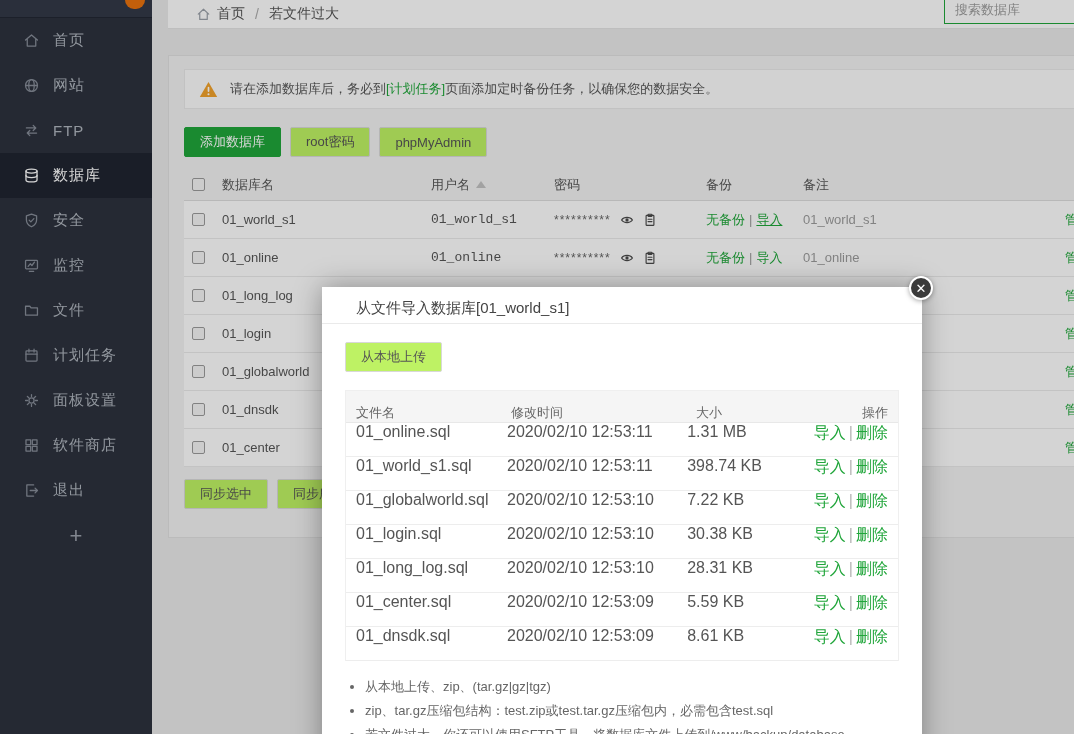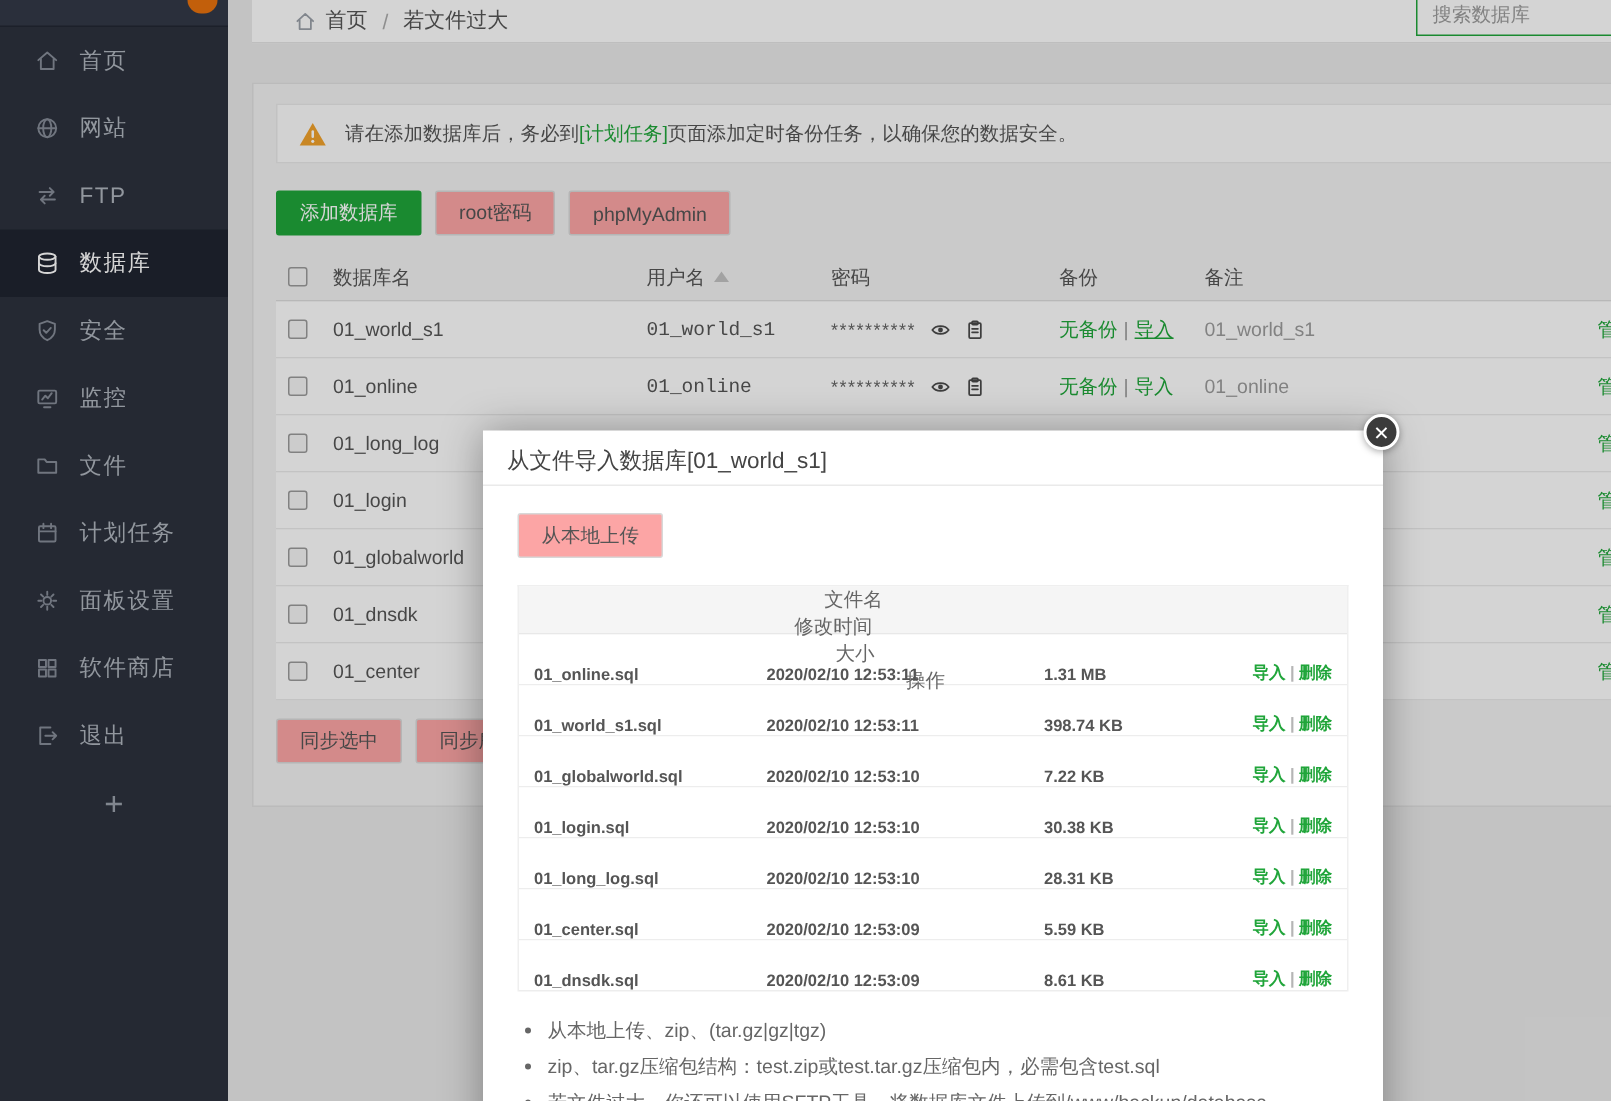--- a/index.html
+++ b/index.html
@@ -27,21 +27,21 @@
   .crumb-sep { margin:0 10px; color:#aaa; }
   .search-box { position:absolute; left:944px; top:-6px; width:146px; height:30px; border:1px solid #20a53a; background:#fdfdfd; padding-left:10px; font-size:13px; color:#555; outline:none; z-index:2; }
   .search-box::placeholder { color:#9b9b9b; }
 
   
   .card { position:absolute; left:168px; top:55px; width:981px; height:483px; background:#f1f1f1; border:1px solid #dfdfdf; z-index:1; }
   .alert { position:absolute; left:15px; top:13px; width:951px; height:40px; background:#fbfbfb; border:1px solid #e7e7e7; display:flex; align-items:center; font-size:13px; color:#555; }
   .alert .warn { margin:0 12px 0 14px; display:flex; }
   .alert .green-link { color:#20a53a; cursor:pointer; }
   .toolbar { position:absolute; left:15px; top:71px; display:flex; gap:9px;align-items:center; }
-  .btn { height:30px; padding:0 15px; font-size:13px; border:1px solid #d8d8d8; background:#fca5a5; color:#555; border-radius:2px; cursor:pointer; }
+  .btn { height:30px; padding:0 15px; font-size:13px; border:1px solid #d8d8d8; background:#bef264; color:#555; border-radius:2px; cursor:pointer; }
   .btn.green { background:#20a53a; border-color:#20a53a; color:#fff; }
 
   
   .dbtable { position:absolute; left:15px; top:113px; width:951px; font-size:13px; }
   .thead { display:flex; align-items:center; height:32px; color:#555; border-bottom:1px solid #dcdcdc; }
   .trow { display:flex; align-items:center; height:38px; background:#fdfdfd; border-bottom:1px solid #e9e9e9; color:#555; }
   .c-cb { width:38px; padding-left:8px; }
   .c-name { width:209px; }
   .c-user { width:123px; display:flex; align-items:center;font-family:Liberation Mono, monospace; }
   .c-pwd { width:152px; display:flex; align-items:center; gap:9px; }
@@ -54,26 +54,26 @@
   .glink { color:#20a53a; cursor:pointer; text-decoration:none; }
   .glink.u { text-decoration:underline; }
   .sep { color:#999; margin:0 4px; }
   .mini-icn { display:flex; cursor:pointer; }
   .mini-icn svg { width:14px; height:14px; fill:none; stroke:#4a4a4a; stroke-width:1.5; stroke-linecap:round; stroke-linejoin:round; }
   .footer-btns { position:absolute; left:15px; top:423px; display:flex; gap:9px; }
 
   
   .overlay { position:absolute; inset:0; background:rgba(0,0,0,0.16); z-index:5; }
   .modal { position:absolute; left:322px; top:287px; width:600px; background:#ffffff; z-index:10; box-shadow:0 0 26px rgba(0,0,0,0.35); }
-  .modal-head { height:37px; line-height:41px; padding-left:16px; font-size:15px; color:#444; border-bottom:1px solid #eaeaea; }
+  .modal-head { height:37px; line-height:41px; padding-left:34px; font-size:15px; color:#444; border-bottom:1px solid #eaeaea; }
   .modal-close { position:absolute; top:-11px; right:-11px; width:24px; height:24px; border-radius:50%; background:#3b3b3b; border:2px solid #fff; color:#fff; font-size:13px; line-height:1; display:flex; align-items:center; justify-content:center; cursor:pointer; box-shadow:0 1px 5px rgba(0,0,0,0.35); }
   .modal-body { padding:18px 23px 20px; }
   .mtable { margin-top:18px; border:1px solid #efefef; border-bottom:none; }
-  .m-thead { display:flex; align-items:center; height:32px; background:#f5f5f5; font-size:13px; color:#666; border-bottom:1px solid #e8e8e8;flex-direction:column; }
-  .m-row { display:flex; align-items:flex-end; height:34px; font-size:11px; color:#555; border-bottom:1px solid #ededed; background:#fff;font-weight:bold; }
+  .m-thead { display:flex; align-items:flex-end; height:32px; background:#f5f5f5; font-size:13px; color:#666; border-bottom:1px solid #e8e8e8; }
+  .m-row { display:flex; align-items:flex-start; height:34px; font-size:16px; color:#555; border-bottom:1px solid #ededed; background:#fff; }
   .mc-file { width:165px; padding-left:10px; }
   .mc-time { width:185px; }
   .mc-size { width:130px; }
   .mc-ops { flex:1; text-align:right; padding-right:10px; white-space:nowrap; }
   .msep { color:#b5b5b5; margin:0 3px; }
   .notes { margin:14px 0 0 4px; padding-left:16px; color:#666; font-size:13px; }
   .notes li { line-height:24px; }
 </style>
 </head>
 <body>

